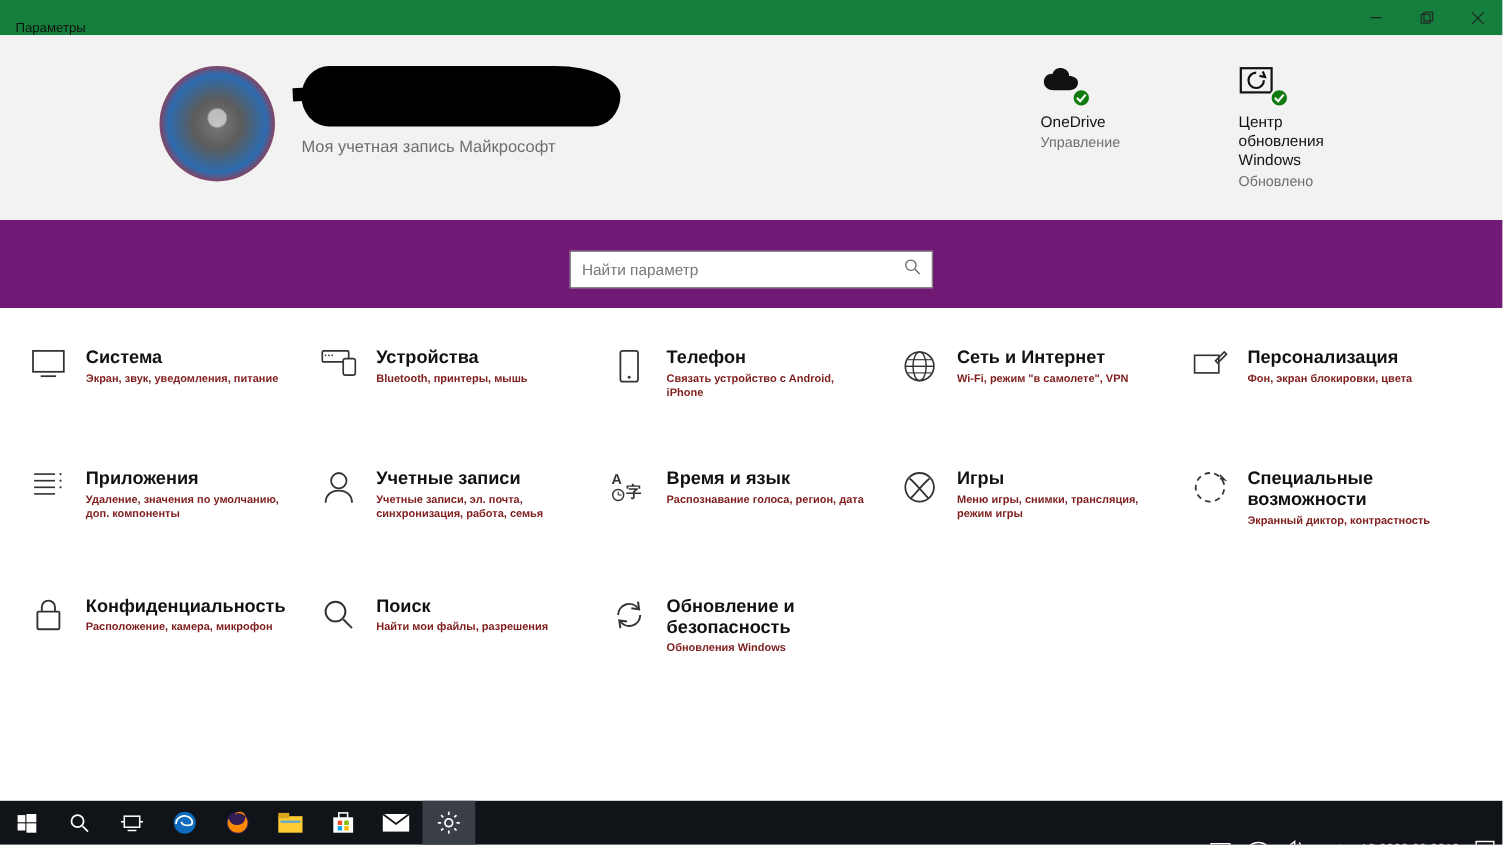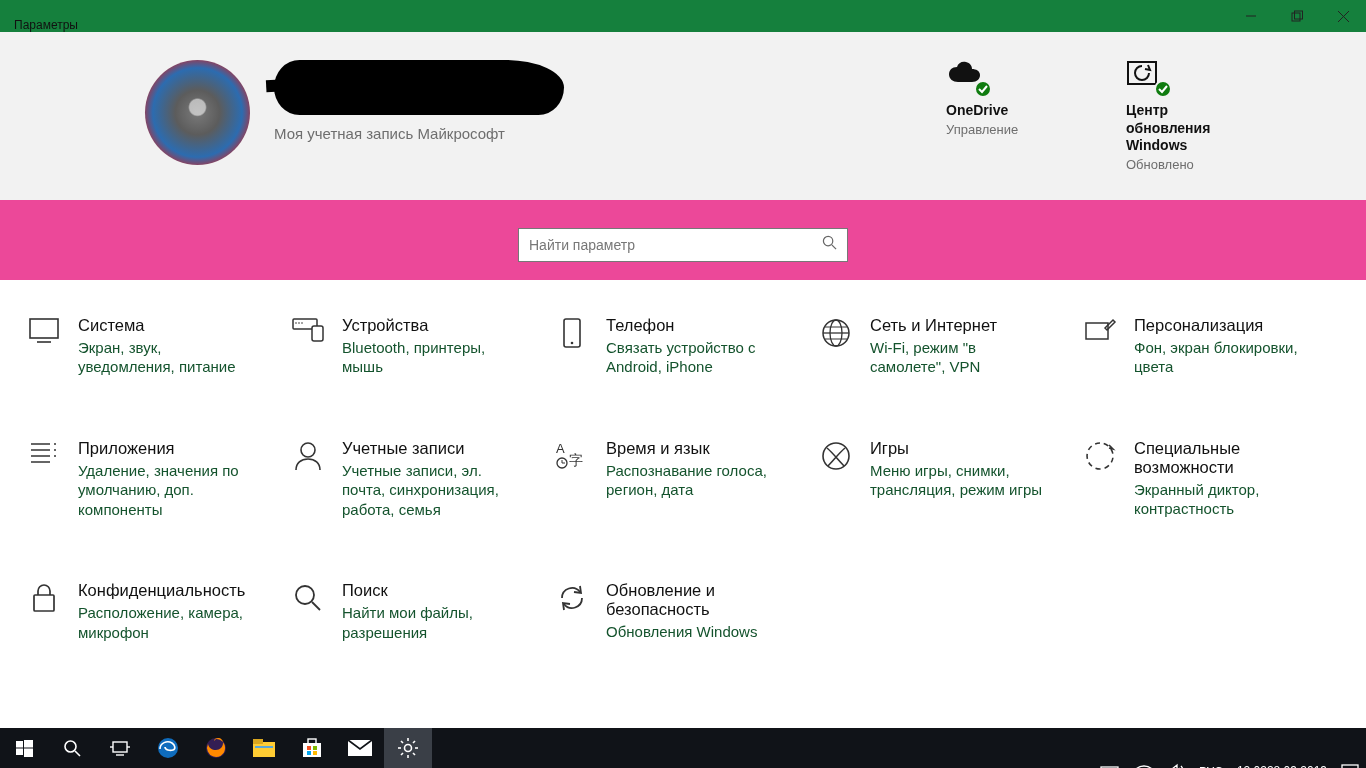--- a/index.html
+++ b/index.html
@@ -17,34 +17,34 @@
   .avatar { width: 105px; height: 105px; border-radius: 50%; background: radial-gradient(circle at 50% 50%, #7a7a7a 0%, #5c5c5c 30%, #2c6cb0 60%, #d02222 80%, #555 100%); position: relative; overflow: hidden; }
   .avatar::after { content:""; position:absolute; inset:0; background: radial-gradient(circle at 50% 45%, rgba(255,255,255,.55) 0 10%, transparent 12%); }
   .redacted { width: 290px; height: 55px; background: #000; border-radius: 26px 60px 26px 26px / 28px 28px 28px 28px; position: relative; margin-bottom: 10px; }
   .redacted::before { content:""; position:absolute; left: -8px; top: 14px; width: 240px; height: 12px; background:#000; transform: rotate(-3deg); }
   .subtitle { color: #6e6e6e; font-size: 15px; }
   .status-items { display: flex; gap: 60px; margin-left: auto; }
   .status { width: 120px; }
   .status .icon-wrap { position: relative; width: 40px; height: 34px; margin-bottom: 8px; }
   .check-badge { position: absolute; right: -6px; bottom: -4px; width: 18px; height: 18px; background: #107c10; border-radius: 50%; border: 2px solid #f2f2f2; display:flex; align-items:center; justify-content:center; }
   .check-badge svg { width: 10px; height: 10px; stroke:#fff; }
-  .status .st-title { font-size: 14px; color: #111; margin-bottom: 2px; line-height: 1.25; font-weight: bold; }
+  .status .st-title { font-size: 14px; color: #111; margin-bottom: 2px; line-height: 1.25; }
   .status .st-sub { font-size: 13px; color: #6e6e6e; }
   
-  .search-row { display: flex; justify-content: center; padding: 28px 0 18px 0; background:#ec4899; }
+  .search-row { display: flex; justify-content: center; padding: 28px 0 18px 0; background:#701a75; }
   .search { width: 330px; height: 34px; border: 1px solid #777; display: flex; align-items: center; padding: 0 10px; background: #fff; }
   .search input { flex: 1; border: none; outline: none; font-size: 14px; color: #333; background: transparent; }
   .search input::placeholder { color: #777; }
   .search .sicon { color: #555; }
   
   .grid { padding: 36px 28px 0 28px; display: grid; grid-template-columns: repeat(5, 1fr); column-gap: 10px; row-gap: 62px; }
-  .cat { display: flex; gap: 18px; cursor: default; }
+  .cat { display: flex; gap: 18px; cursor: default; font-weight: bold; }
   .cat .cicon { width: 32px; min-width: 32px; height: 32px; color: #333; display:flex; align-items:flex-start; justify-content:center; margin-top:2px; }
   .cat .ctitle { font-size: 16.5px; color: #111; margin-bottom: 3px; }
-  .cat .cdesc { font-size: 15px; color: #14532d; line-height: 1.3; max-width: 180px; }
+  .cat .cdesc { font-size: 10px; color: #7f1d1d; line-height: 1.3; max-width: 180px; }
   
   .taskbar { margin-top: auto; height: 40px; background: #101318; display: flex; align-items: center; color: #fff; }
   .tbtn { width: 48px; height: 40px; display:flex; align-items:center; justify-content:center; color:#fff; }
   .tbtn.active { background: #3a3f47; }
   .tray { margin-left: auto; display: flex; align-items:center; height:40px;margin-top:48px; }
   .tray .tritem { padding: 0 7px; height:40px; display:flex; align-items:center; justify-content:center; font-size:12px; color:#fff; }
   .clock { text-align: center; line-height: 1.15; font-size: 12px; padding: 0 10px; }
   svg { overflow: visible; }
 </style>
 </head>

